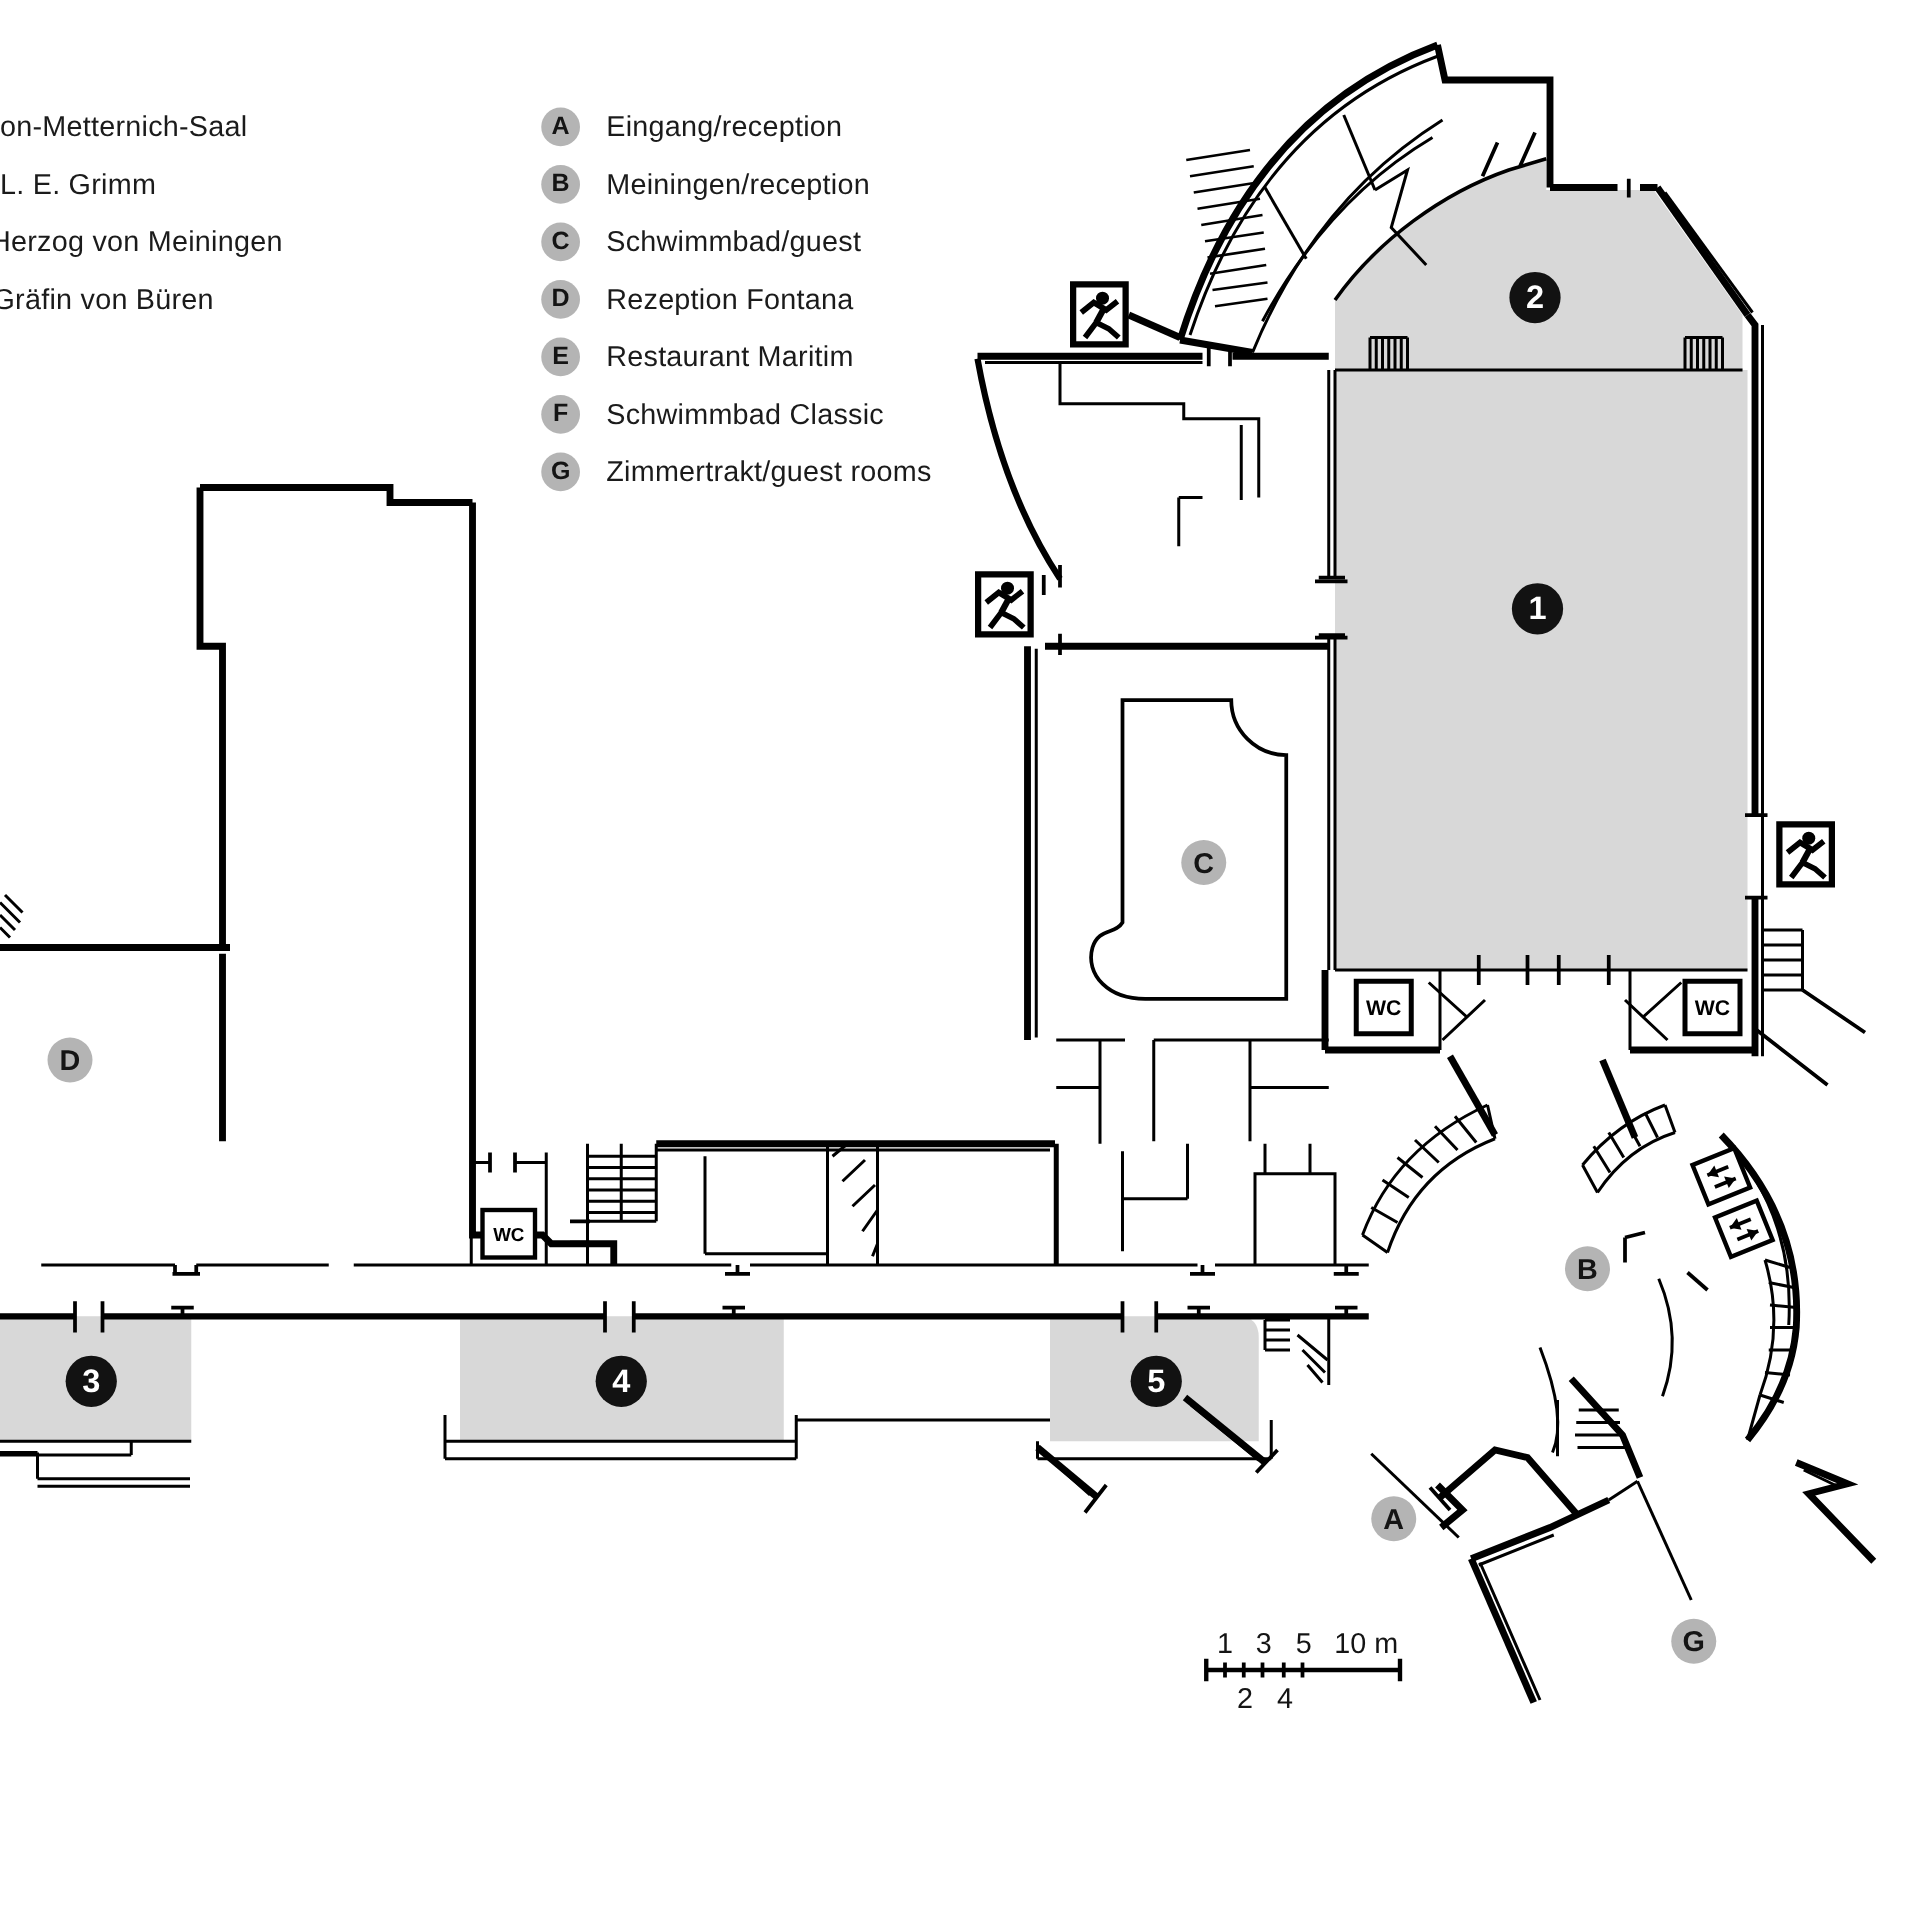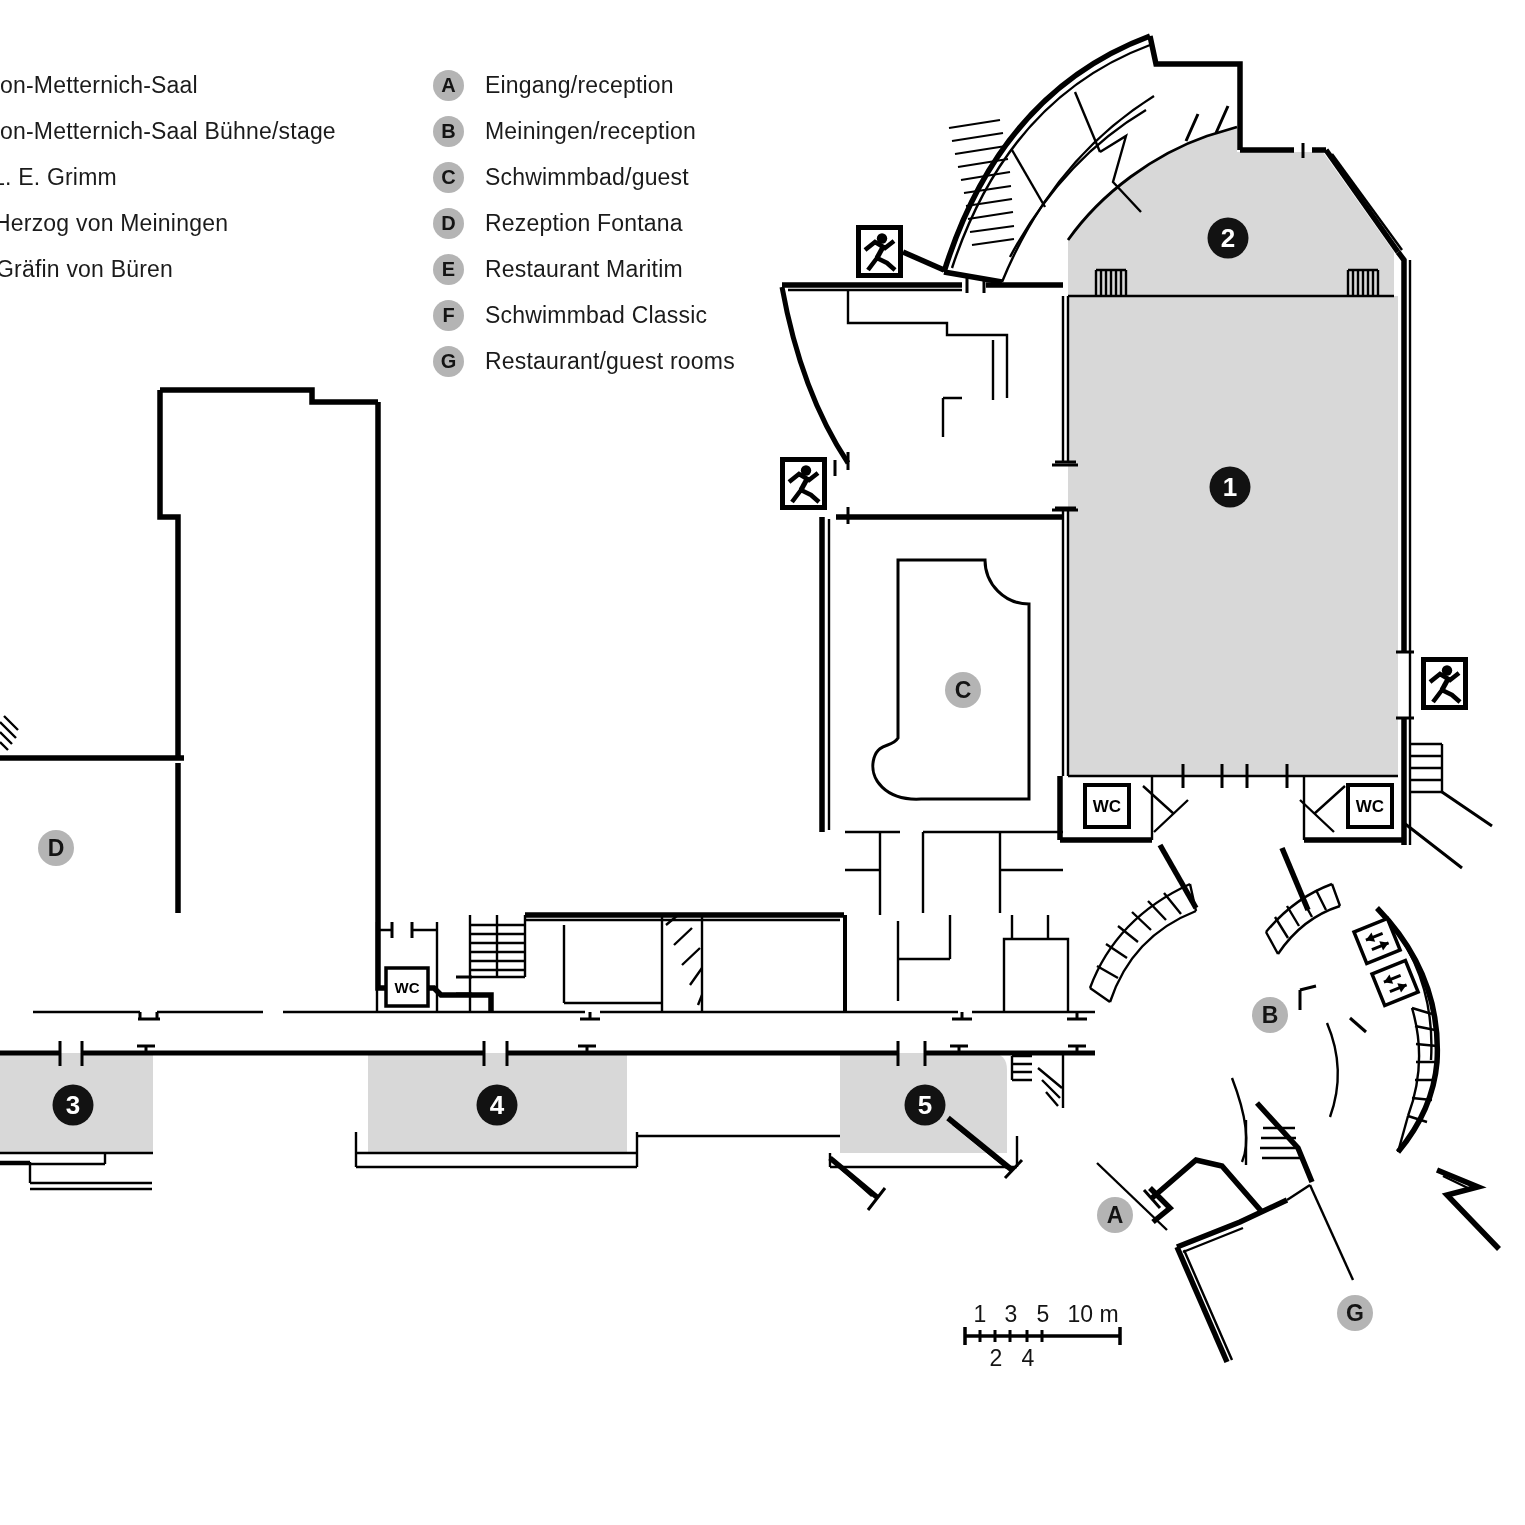--- a/index.html
+++ b/index.html
@@ -1,20 +1,20 @@
 <!DOCTYPE html>
 <html><head>
 <meta charset="utf-8">
 <style>
   html,body{margin:0;padding:0;width:1525px;height:1525px;overflow:hidden;background:#fff;
     font-family:"Liberation Sans","DejaVu Sans",sans-serif;}
   #stage{position:relative;width:1525px;height:1525px;background:#fff;}
   svg#plan{position:absolute;left:0;top:0;}
   
-  .legend{position:absolute;top:62px;}
+  .legend{position:absolute;top:78px;}
   #legend-left{left:0;}
   #legend-right{left:433px;}
   .lg-row{display:flex;align-items:center;height:46px;white-space:nowrap;}
   .lg-label{font-size:23px;color:#1b1b1b;letter-spacing:.2px;}
   #legend-left .lg-label{display:inline-block;}
   #legend-left .lg-row:nth-child(3) .lg-label{margin-left:-8px;}
   #legend-left .lg-row:nth-child(4) .lg-label{margin-left:-6px;}
   #legend-left .lg-row:nth-child(5) .lg-label{margin-left:-4px;}
   .lg-circle{width:31px;height:31px;border-radius:50%;background:#b4b4b4;color:#141414;
     font-size:20px;font-weight:bold;display:flex;align-items:center;justify-content:center;
@@ -272,23 +272,20 @@
       <div class="marker area" style="left: 963px; top: 690px;">C</div>
       <div class="marker area" style="left: 56px; top: 848px;">D</div>
       <div class="marker area" style="left: 1355px; top: 1313px;">G</div>
     </div>
 
 <div id="legend-left" class="legend">
   <div class="lg-row">
         <span class="lg-label">on-Metternich-Saal</span>
       </div>
   <div class="lg-row">
-        <span class="lg-label">on-Metternich-Saal Bühne/stage</span>
-      </div>
-  <div class="lg-row">
         <span class="lg-label">L. E. Grimm</span>
       </div>
   <div class="lg-row">
         <span class="lg-label">Herzog von Meiningen</span>
       </div>
   <div class="lg-row">
         <span class="lg-label">Gräfin von Büren</span>
       </div>
 </div>
 
@@ -312,17 +309,17 @@
   <div class="lg-row">
     <span class="lg-circle">E</span>
     <span class="lg-label">Restaurant Maritim</span>
       </div>
   <div class="lg-row">
     <span class="lg-circle">F</span>
     <span class="lg-label">Schwimmbad Classic</span>
       </div>
   <div class="lg-row">
     <span class="lg-circle">G</span>
-    <span class="lg-label">Restaurant/guest rooms</span>
+    <span class="lg-label">Zimmertrakt/guest rooms</span>
       </div>
 </div>
 
 </div>
 
 </body></html>

